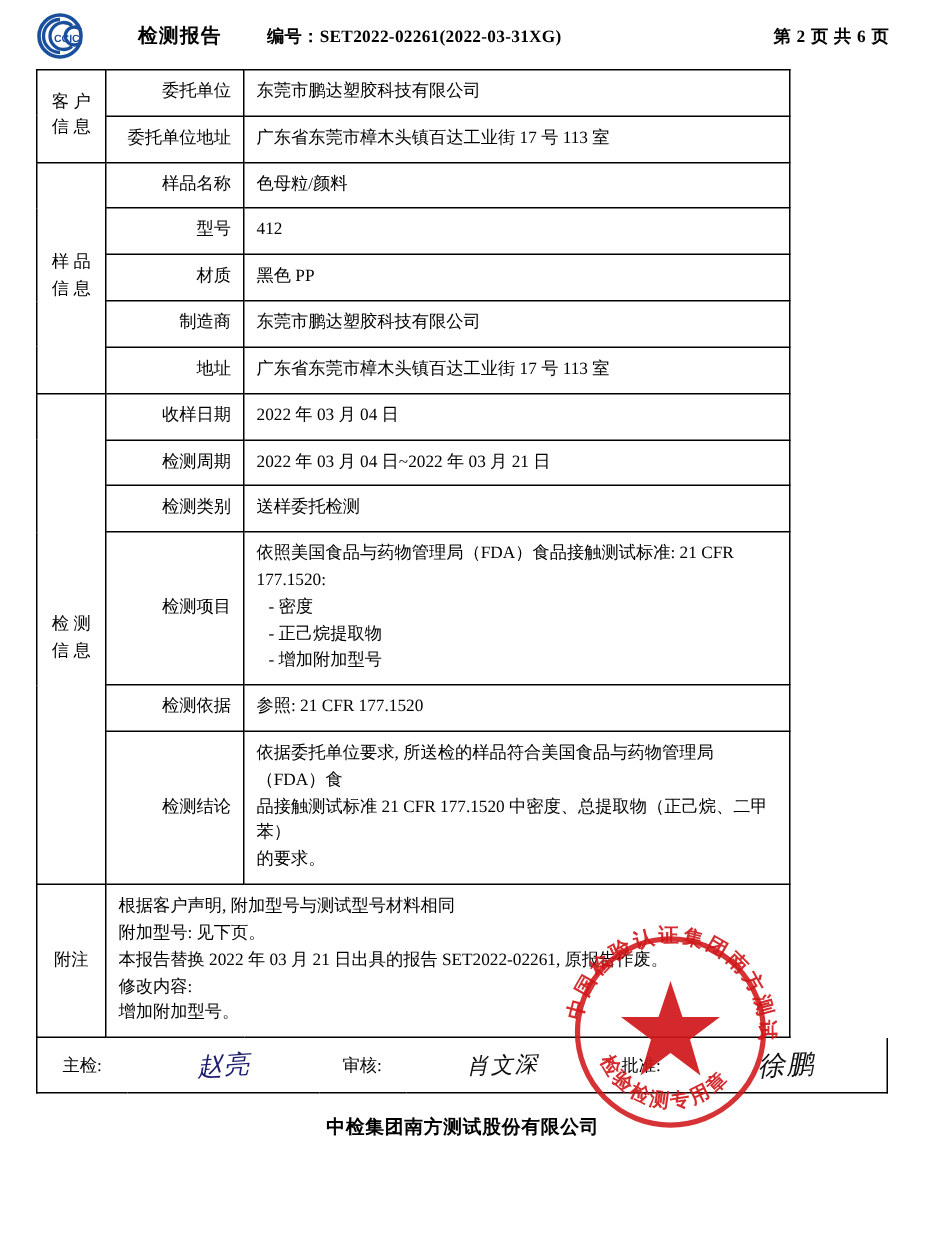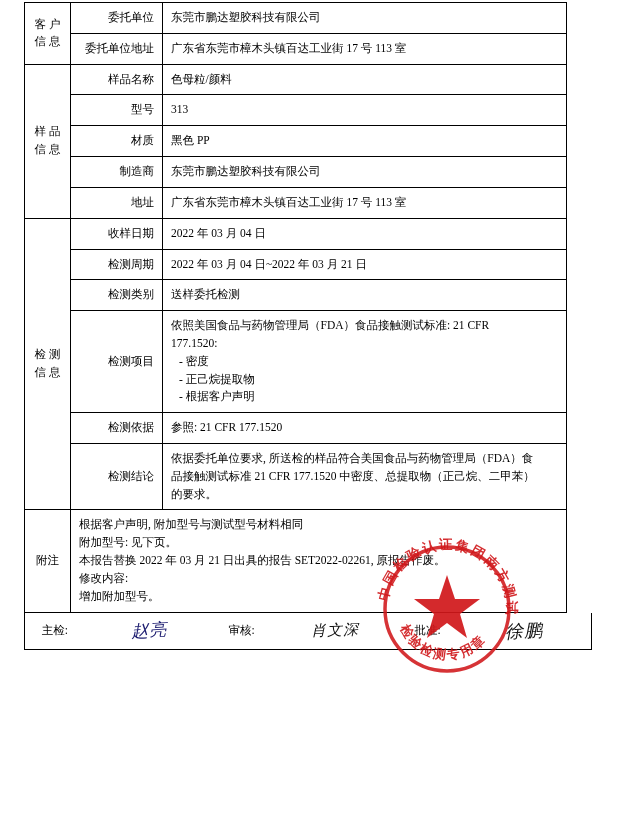--- a/index.html
+++ b/index.html
@@ -59,21 +59,21 @@
     font-size: 11.5px;
     font-weight: bold;
     margin-left: auto;
     white-space: nowrap;
     letter-spacing: 0.5px;
   }
 
   
   table.main {
     border-collapse: collapse;
-    width: 543px;
+    width: 503px;
     margin: 2px 8px 0 24px;
     table-layout: fixed;
     font-family: Liberation Serif, serif;
   }
   table.main td {
     border: 1px solid #000;
     padding: 6px 8px;
     font-size: 11.5px;
     line-height: 1.55;
     vertical-align: middle;
@@ -178,20 +178,34 @@
     color: #0000cc;
     text-decoration: underline;
   }
   .sp { display: inline-block; width: 8px; }
 </style>
 </head>
 <body>
 
 <div class="page">
 
+  <div class="header">
+    <div class="logo">
+      <svg width="42" height="32" viewBox="0 0 42 32">
+        <circle cx="16" cy="16" r="14" fill="none" stroke="#1a4f9c" stroke-width="2.4"></circle>
+        <path d="M16 5 A11 11 0 1 0 16 27" fill="none" stroke="#1a4f9c" stroke-width="2.2"></path>
+        <path d="M24 9 A9 9 0 1 0 24 23" fill="none" stroke="#1a4f9c" stroke-width="2.2"></path>
+        <path d="M30 12 A6 6 0 1 0 30 20" fill="none" stroke="#1a4f9c" stroke-width="2.2"></path>
+        <text x="12" y="20" font-family="Liberation Sans, sans-serif" font-size="7" fill="#1a4f9c" font-weight="bold">CCIC</text>
+      </svg>
+    </div>
+    <div class="header-title">检测报告</div>
+    <div class="header-code"><span class="lbl">编号：</span><span>SET2022-02261(2022-03-31XG)</span></div>
+    <div class="header-page">第 2 页 共 6 页</div>
+  </div>
 
   <table class="main">
     <colgroup>
       <col style="width:46px">
       <col style="width:92px">
       <col>
     </colgroup>
     <tbody>
 
       <tr>
@@ -210,21 +224,21 @@
       <tr>
         <td class="sec" rowspan="5">
           <span class="sl">样 品</span>
           <span class="sl">信 息</span>
         </td>
         <td class="lbl">样品名称</td>
         <td class="val">色母粒/颜料</td>
       </tr>
       <tr>
         <td class="lbl">型号</td>
-        <td class="val">313</td>
+        <td class="val">412</td>
       </tr>
       <tr>
         <td class="lbl">材质</td>
         <td class="val">黑色 PP</td>
       </tr>
       <tr>
         <td class="lbl">制造商</td>
         <td class="val">东莞市鹏达塑胶科技有限公司</td>
       </tr>
       <tr>
@@ -248,21 +262,21 @@
         <td class="lbl">检测类别</td>
         <td class="val">送样委托检测</td>
       </tr>
       <tr>
         <td class="lbl">检测项目</td>
         <td class="val val-ml">
           <div>依照美国食品与药物管理局（FDA）食品接触测试标准: 21 CFR</div>
           <div>177.1520:</div>
           <div class="dash-line">- 密度</div>
           <div class="dash-line">- 正己烷提取物</div>
-          <div class="dash-line">- 根据客户声明</div>
+          <div class="dash-line">- 增加附加型号</div>
         </td>
       </tr>
       <tr>
         <td class="lbl">检测依据</td>
         <td class="val">参照: 21 CFR 177.1520</td>
       </tr>
       <tr>
         <td class="lbl">检测结论</td>
         <td class="val val-ml">
           <div>依据委托单位要求, 所送检的样品符合美国食品与药物管理局（FDA）食</div>
@@ -320,15 +334,16 @@
         </text>
         <text font-family="Liberation Serif, serif" font-size="13" fill="#d0171a" opacity="0.9" font-weight="bold" letter-spacing="2">
           <textPath href="#arcBottom" startOffset="12%">检验检测专用章</textPath>
         </text>
         <polygon points="78,44 86,68 111,68 91,83 98,107 78,92 58,107 65,83 45,68 70,68" fill="#d0171a" opacity="0.92"></polygon>
       </svg>
     </div>
   </div>
 
   <div class="footer">
+    <div class="org">中检集团南方测试股份有限公司</div>
   </div>
 
 </div>
 
 </body></html>

